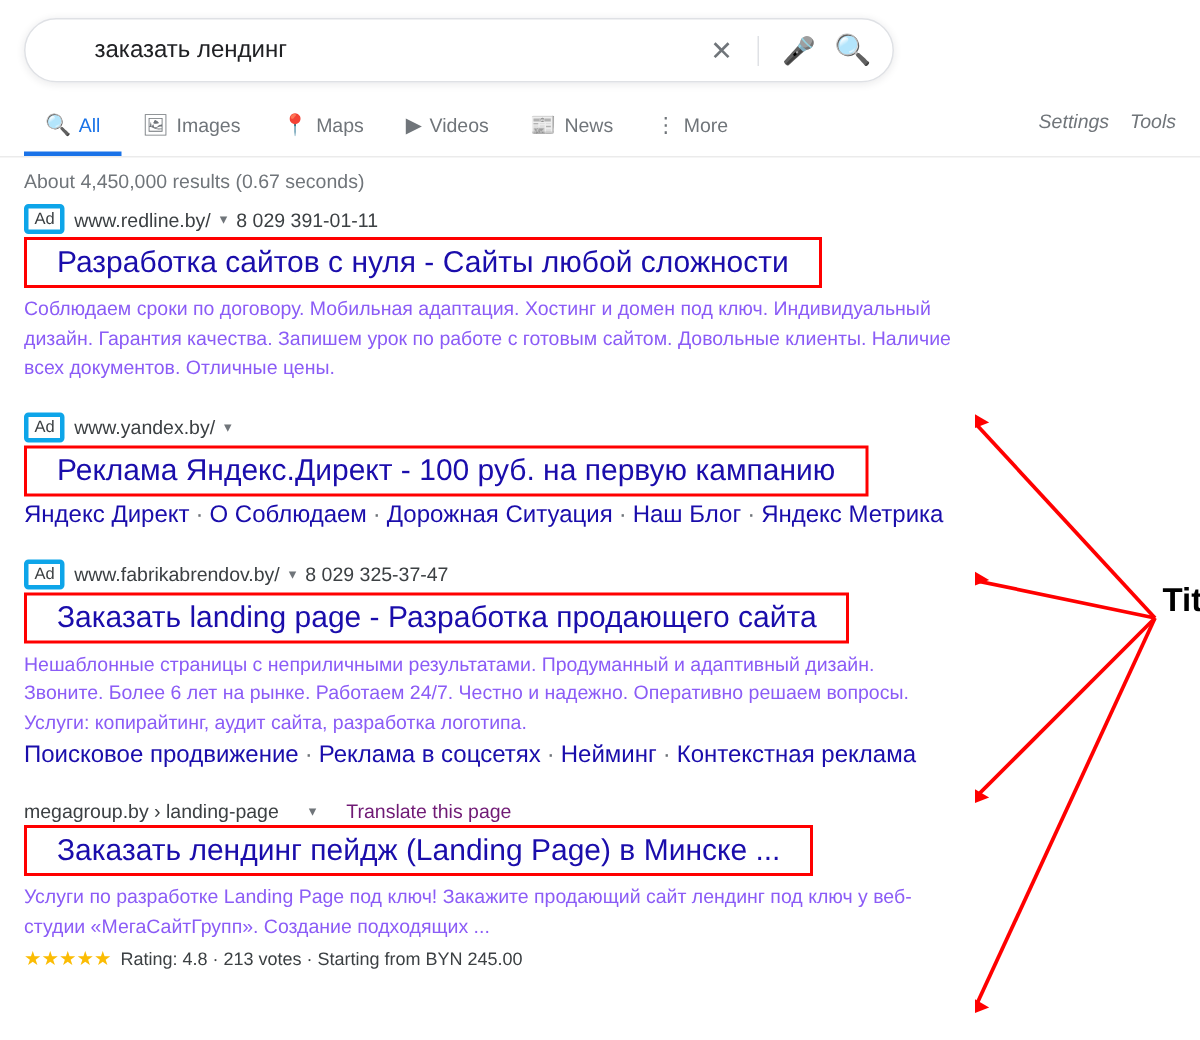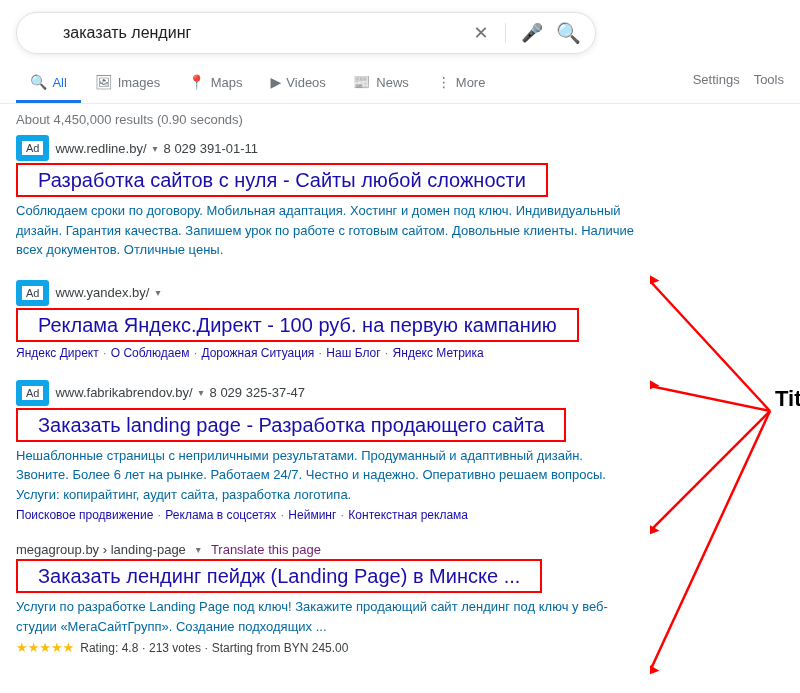--- a/index.html
+++ b/index.html
@@ -91,20 +91,21 @@
     }
     .nav-tab-icon {
       font-size: 14px;
     }
     .nav-right {
       margin-left: auto;
       display: flex;
       align-items: center;
       gap: 14px;
       padding-bottom: 8px;
+      font-style: italic;
     }
     .nav-right-item {
       font-size: 13px;
       color: #70757a;
       cursor: pointer;
     }
 
     
     .results-count {
       padding: 8px 16px 4px 16px;
@@ -126,21 +127,21 @@
       font-size: 12px;
       color: #3c4043;
       margin-bottom: 2px;
       display: flex;
       align-items: center;
       gap: 6px;
     }
     .ad-label {
       font-size: 11px;
       color: #3c4043;
-      border: 6px solid #0ea5e9;
+      border: 3px solid #0ea5e9;
       border-radius: 3px;
       padding: 1px 4px;
       font-weight: normal;
     }
     .result-domain {
       color: #3c4043;
       font-size: 13px;
     }
     .result-phone {
       color: #3c4043;
@@ -156,46 +157,46 @@
       color: #1a0dab;
       cursor: pointer;
       line-height: 1.3;
       margin-bottom: 4px;
       border: 2px solid red;
       display: inline-block;
       padding: 2px 20px;
     }
     .result-desc {
       font-size: 13px;
-      color: #0369a1;
+      color: #8b5cf6;
       line-height: 1.5;
       margin-bottom: 4px;
     }
     .result-links {
       display: flex;
       flex-wrap: wrap;
       gap: 4px;
-      font-size: 12px;
+      font-size: 16px;
     }
     .result-link {
       color: #1a0dab;
       cursor: pointer;
     }
     .result-links-sep {
       color: #70757a;
     }
 
     
     .result-breadcrumb {
       font-size: 13px;
       color: #3c4043;
       margin-bottom: 2px;
       display: flex;
       align-items: center;
-      gap: 10px;
+      gap: 20px;
     }
     .result-breadcrumb .translate-link {
       color: #701a75;
       cursor: pointer;
       font-size: 13px;
     }
 
     
     .rating-row {
       display: flex;
@@ -251,21 +252,21 @@
         <span>More</span>
       </div>
     </div>
     <div class="nav-right">
       <span class="nav-right-item">Settings</span>
       <span class="nav-right-item">Tools</span>
     </div>
   </div>
 </div>
 
-<div class="results-count">About 4,450,000 results (0.90 seconds)</div>
+<div class="results-count">About 4,450,000 results (0.67 seconds)</div>
 
 <div style="position:relative; display:flex;">
   <div class="results">
 
     <div class="result-item">
       <div class="result-meta">
         <span class="ad-label">Ad</span>
         <span class="result-domain">www.redline.by/</span>
         <span class="dropdown-arrow">▾</span>
         <span class="result-phone">8 029 391-01-11</span>

